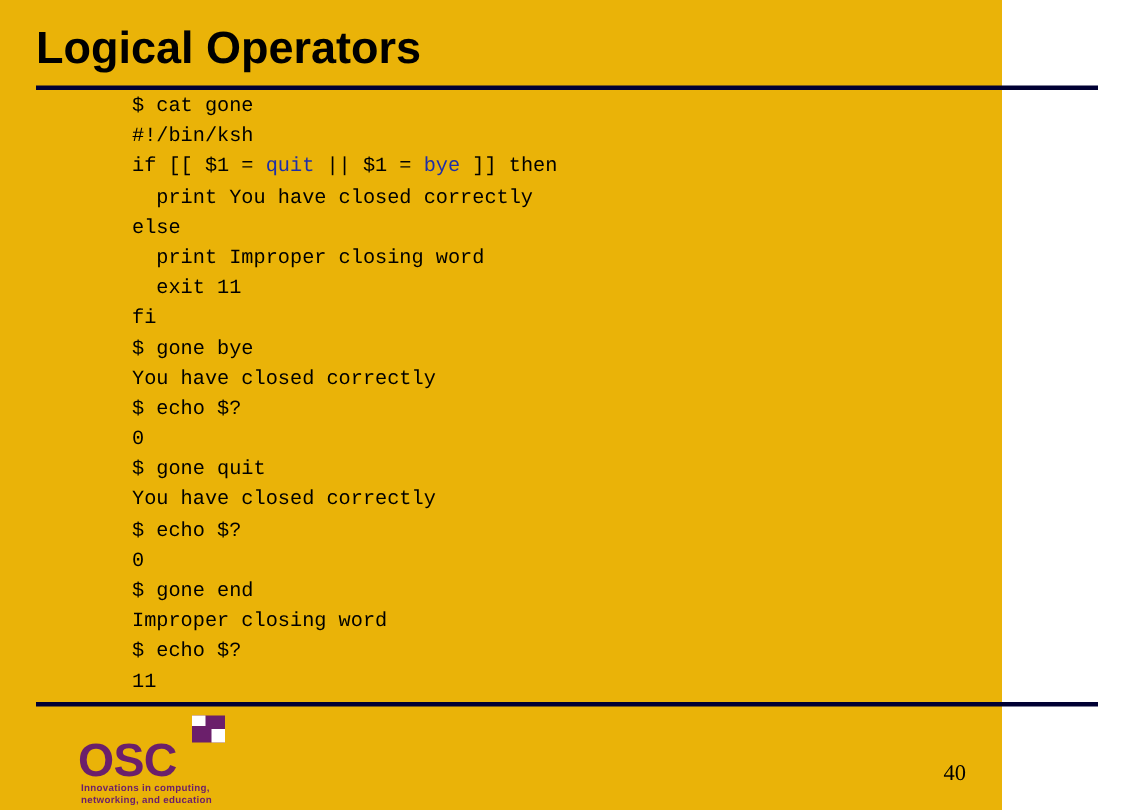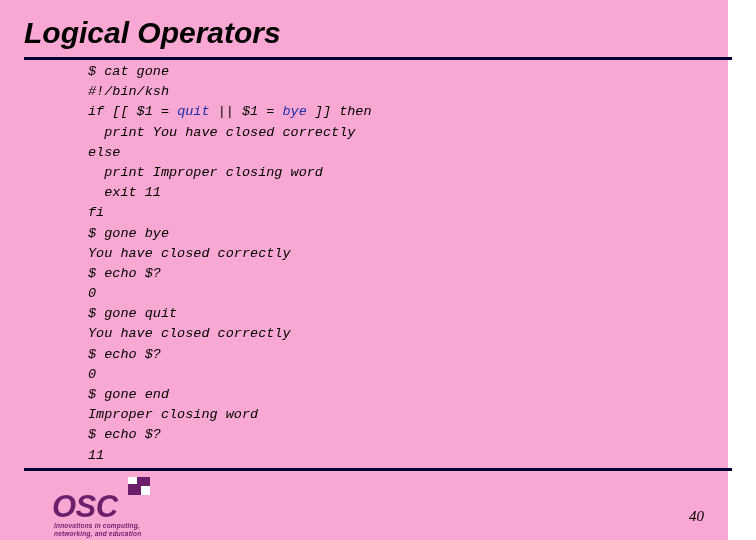--- a/index.html
+++ b/index.html
@@ -8,24 +8,23 @@
   }
   body {
     width: 756px;
     height: 540px;
     background: #ffffff;
     font-family: "Liberation Sans", sans-serif;
     overflow: hidden;
   }
   .slide {
     position: relative;
-    width: 728px;
+    width: 668px;
     height: 540px;
-    background: #f9a8d4;
-    font-style: italic;
+    background: #eab308;
   }
   .slide-title {
     position: absolute;
     left: 24px;
     top: 16px;
     font-family: "Liberation Sans", sans-serif;
     font-size: 30px;
     font-weight: bold;
     color: #000000;
     letter-spacing: 0px;

